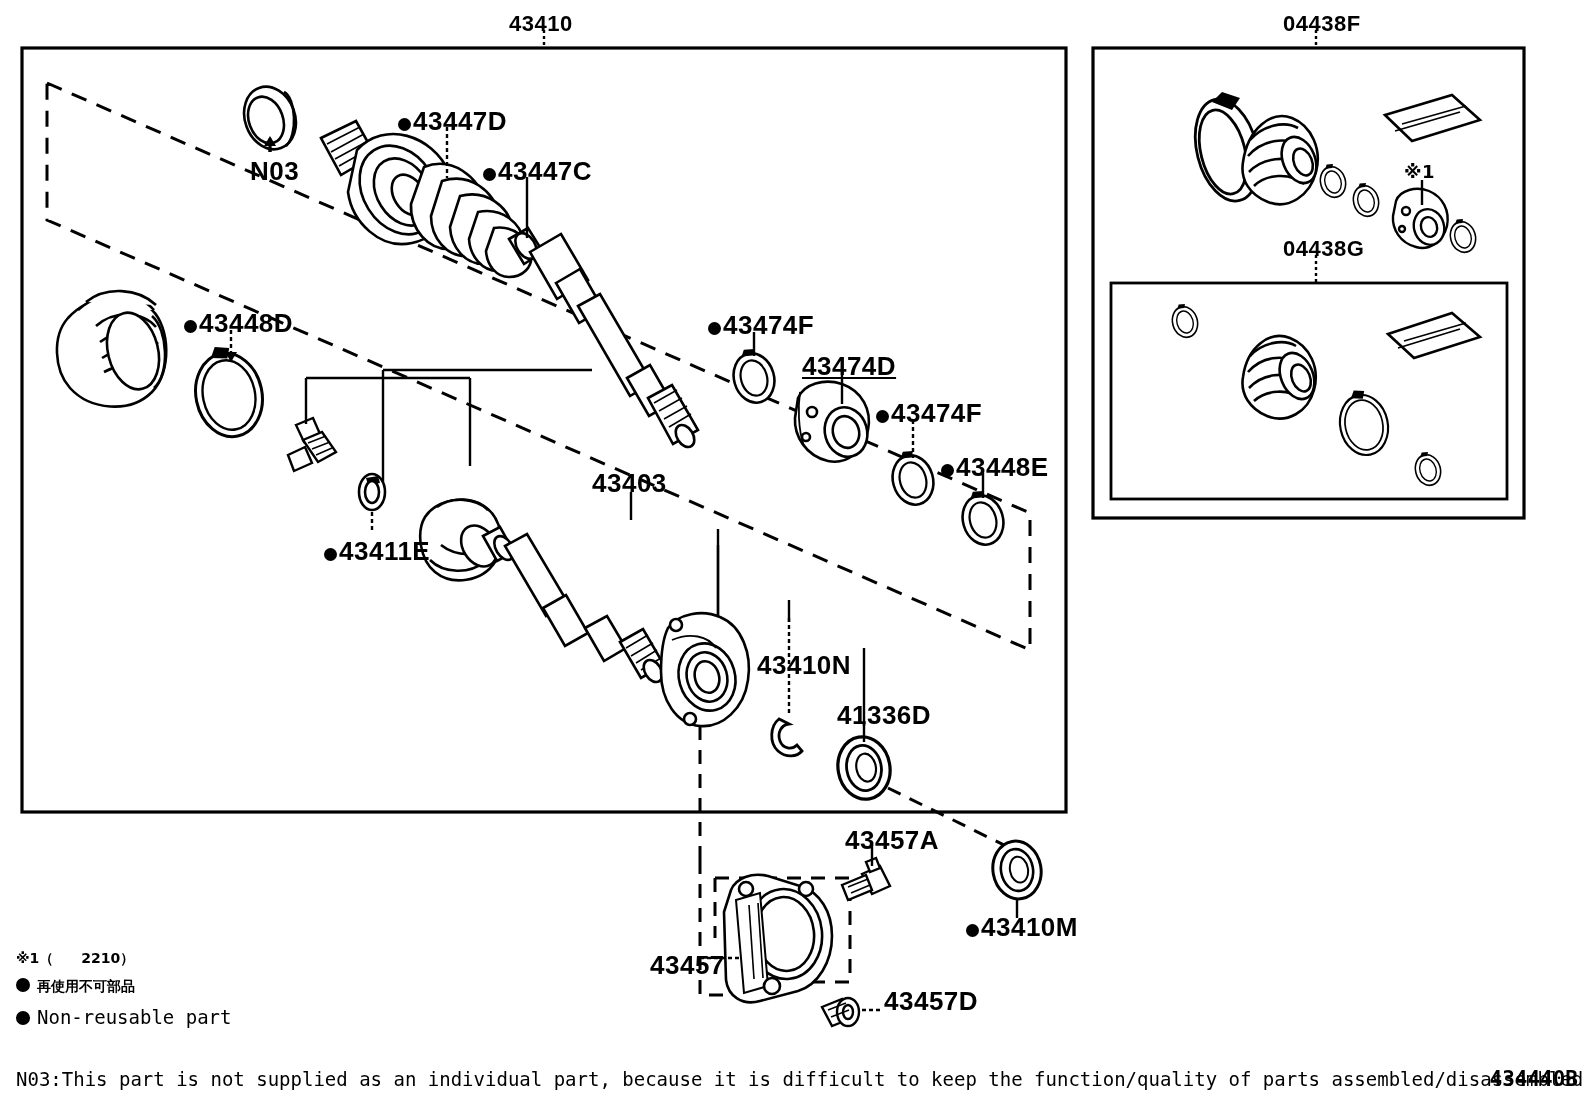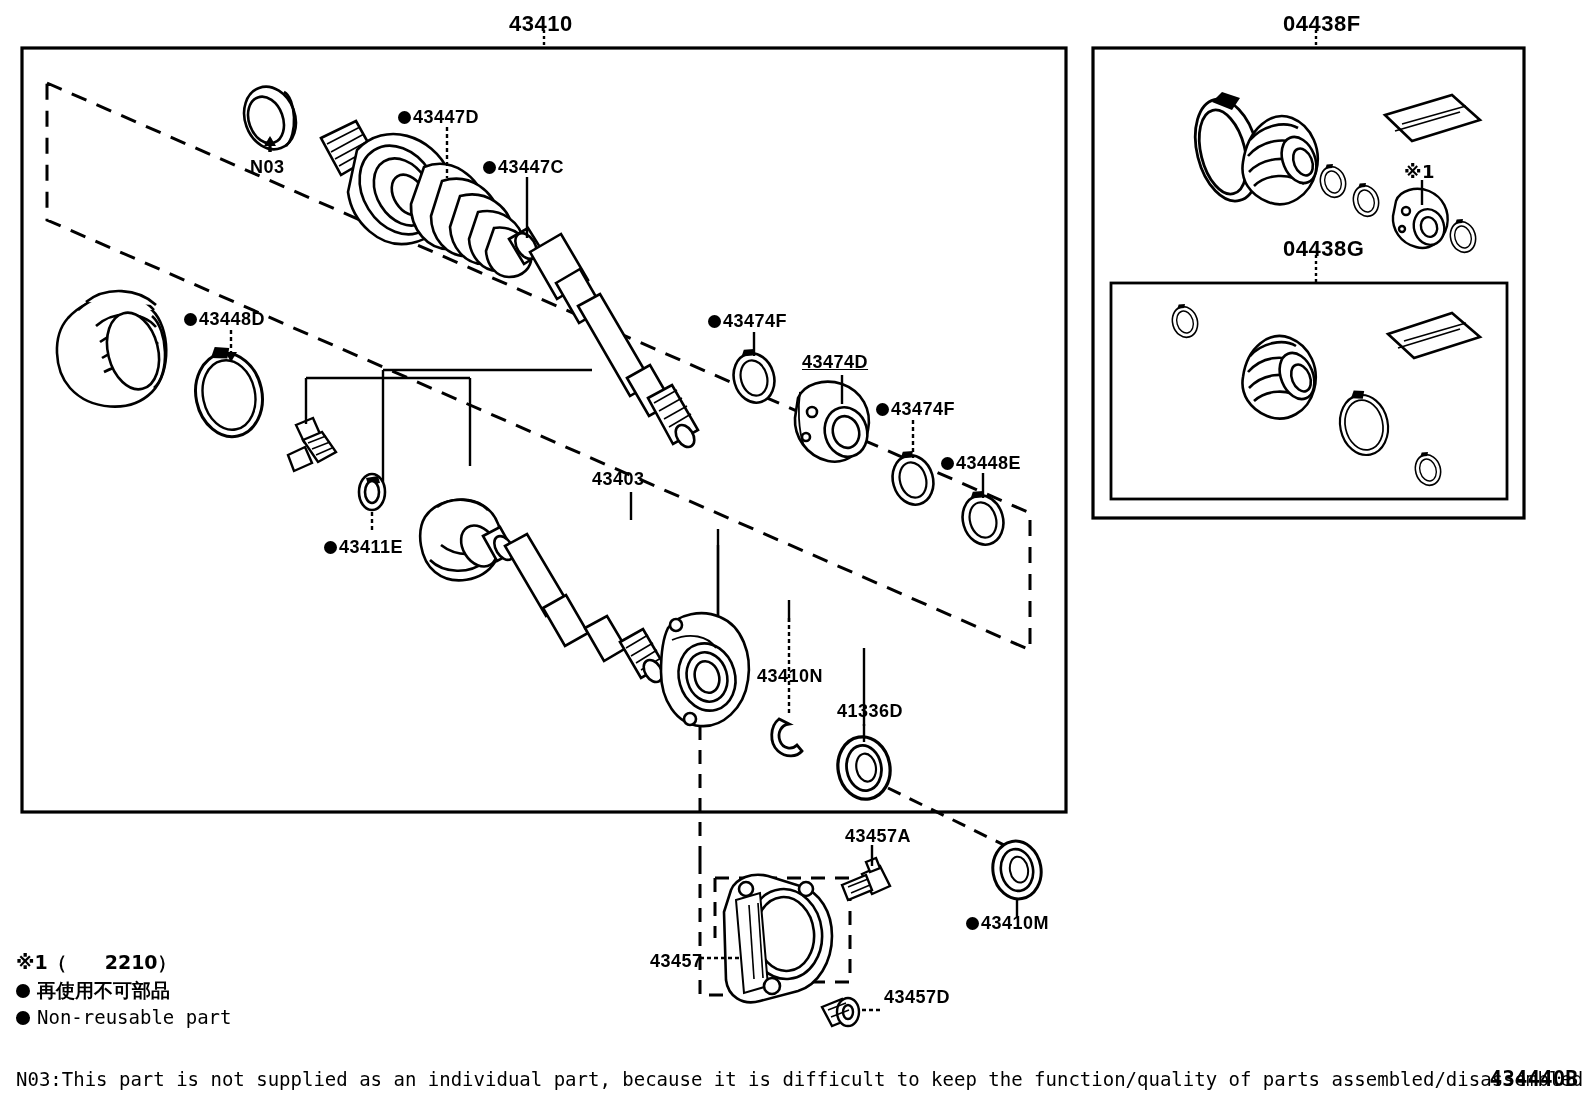--- a/index.html
+++ b/index.html
@@ -1,26 +1,26 @@
 <!DOCTYPE html>
 <html><head>
 <meta charset="utf-8">
 <style>
   html,body{margin:0;padding:0;background:#fff;}
   body{width:1592px;height:1099px;position:relative;overflow:hidden;
        font-family:"Liberation Sans",sans-serif;color:#000;}
   #stage{position:absolute;left:0;top:0;width:1592px;height:1099px;}
   svg.layer{position:absolute;left:0;top:0;width:1592px;height:1099px;overflow:visible;}
   .lbl{position:absolute;font-family:"Liberation Sans",sans-serif;font-weight:bold;
-       font-size:18px;letter-spacing:.5px;white-space:nowrap;line-height:1;color:#000;}
+       font-size:26px;letter-spacing:.5px;white-space:nowrap;line-height:1;color:#000;}
   .lbl.big{font-size:22px;}
   .dot{display:inline-block;width:13px;height:13px;border-radius:50%;background:#000;
        vertical-align:-1px;margin-right:2px;}
   .legend{position:absolute;left:16px;font-size:20px;white-space:nowrap;color:#000;}
-  .legend.jp{font-family:"DejaVu Sans",sans-serif;font-weight:bold;font-size:19px;}
+  .legend.jp{font-family:"DejaVu Sans",sans-serif;font-weight:bold;font-size:14px;}
   .legend.mono{font-family:"DejaVu Sans Mono",monospace;font-size:19px;}
   .legend.bulleted .dot{width:14px;height:14px;margin-right:7px;}
   #diagid{position:absolute;right:14px;bottom:8px;font-family:"DejaVu Sans Mono",monospace;
           font-size:21px;font-weight:bold;text-align:right;}
 </style>
 </head>
 <body>
 
 <div id="stage">
 
@@ -411,21 +411,21 @@
   </div>
   <div class="lbl" style="left:941px;top:454px;">
     <span class="dot"></span><span>43448E</span>
   </div>
   <div class="lbl" style="left:324px;top:538px;">
     <span class="dot"></span><span>43411E</span>
   </div>
   <div class="lbl" style="left:592px;top:470px;">
     <span>43403</span>
   </div>
-  <div class="lbl" style="left:757px;top:652px;margin-top:15px;">
+  <div class="lbl" style="left:757px;top:652px;">
     <span>43410N</span>
   </div>
   <div class="lbl" style="left:837px;top:702px;">
     <span>41336D</span>
   </div>
   <div class="lbl" style="left:845px;top:827px;">
     <span>43457A</span>
   </div>
   <div class="lbl" style="left:650px;top:952px;">
     <span>43457</span>

